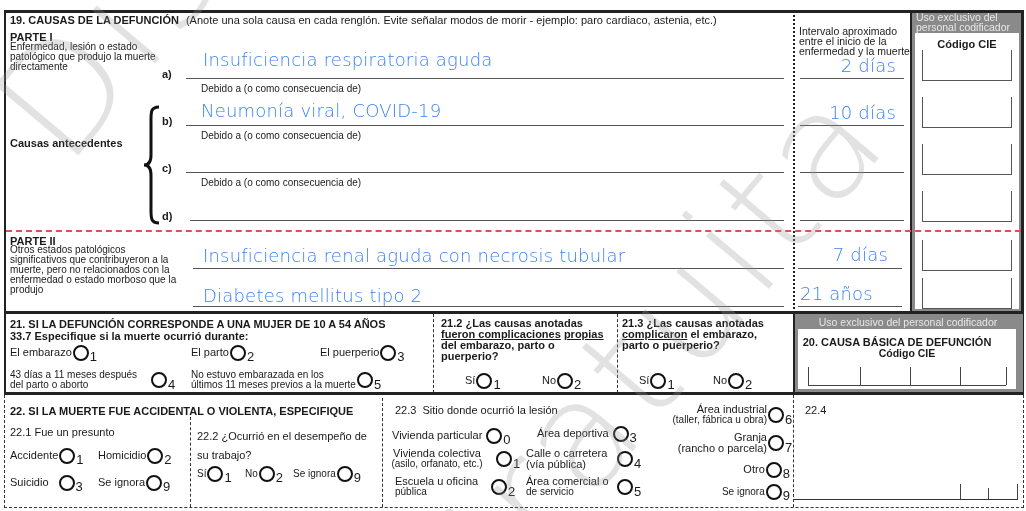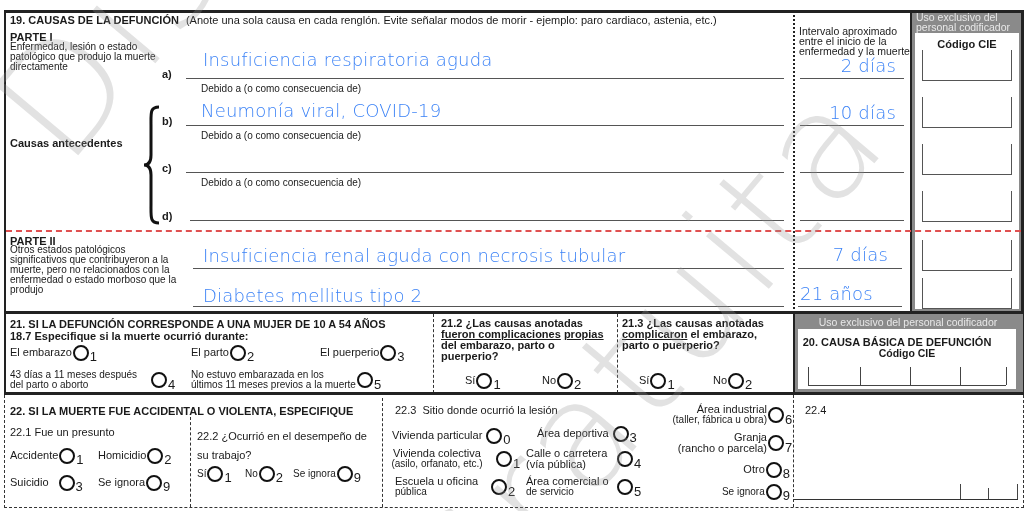--- a/index.html
+++ b/index.html
@@ -97,21 +97,21 @@
 <div class="hline" style="left:193px;top:306px;width:591px;"></div>
 
 <div class="abs hand" style="left:800px;top:244px;width:88px;text-align:right;">7 días</div>
 <div class="hline" style="left:798px;top:268px;width:104px;"></div>
 <div class="abs hand" style="left:800px;top:283px;width:88px;text-align:left;">21 años</div>
 <div class="hline" style="left:798px;top:306px;width:104px;"></div>
 
 <div class="thick" style="left:4px;top:311px;width:1020px;height:3px;"></div>
 
 <div class="abs b" style="left:0;top:318px;font-size:11px;white-space:nowrap;margin-left:10px;">21. SI LA DEFUNCIÓN CORRESPONDE A UNA MUJER DE 10 A 54 AÑOS</div>
-<div class="abs b" style="left:10px;top:330px;font-size:11px;">18.7 Especifique si la muerte ocurrió durante:</div>
+<div class="abs b" style="left:10px;top:330px;font-size:11px;">33.7 Especifique si la muerte ocurrió durante:</div>
 
 <div class="abs lbl" style="left:10px;top:345px;white-space:nowrap;">
   <span>El embarazo</span><span class="radio"></span><span class="sub">1</span>
 </div>
 <div class="abs lbl" style="left:191px;top:345px;white-space:nowrap;">
   <span>El parto</span><span class="radio"></span><span class="sub">2</span>
 </div>
 <div class="abs lbl" style="left:320px;top:345px;white-space:nowrap;">
   <span>El puerperio</span><span class="radio"></span><span class="sub">3</span>
 </div>

